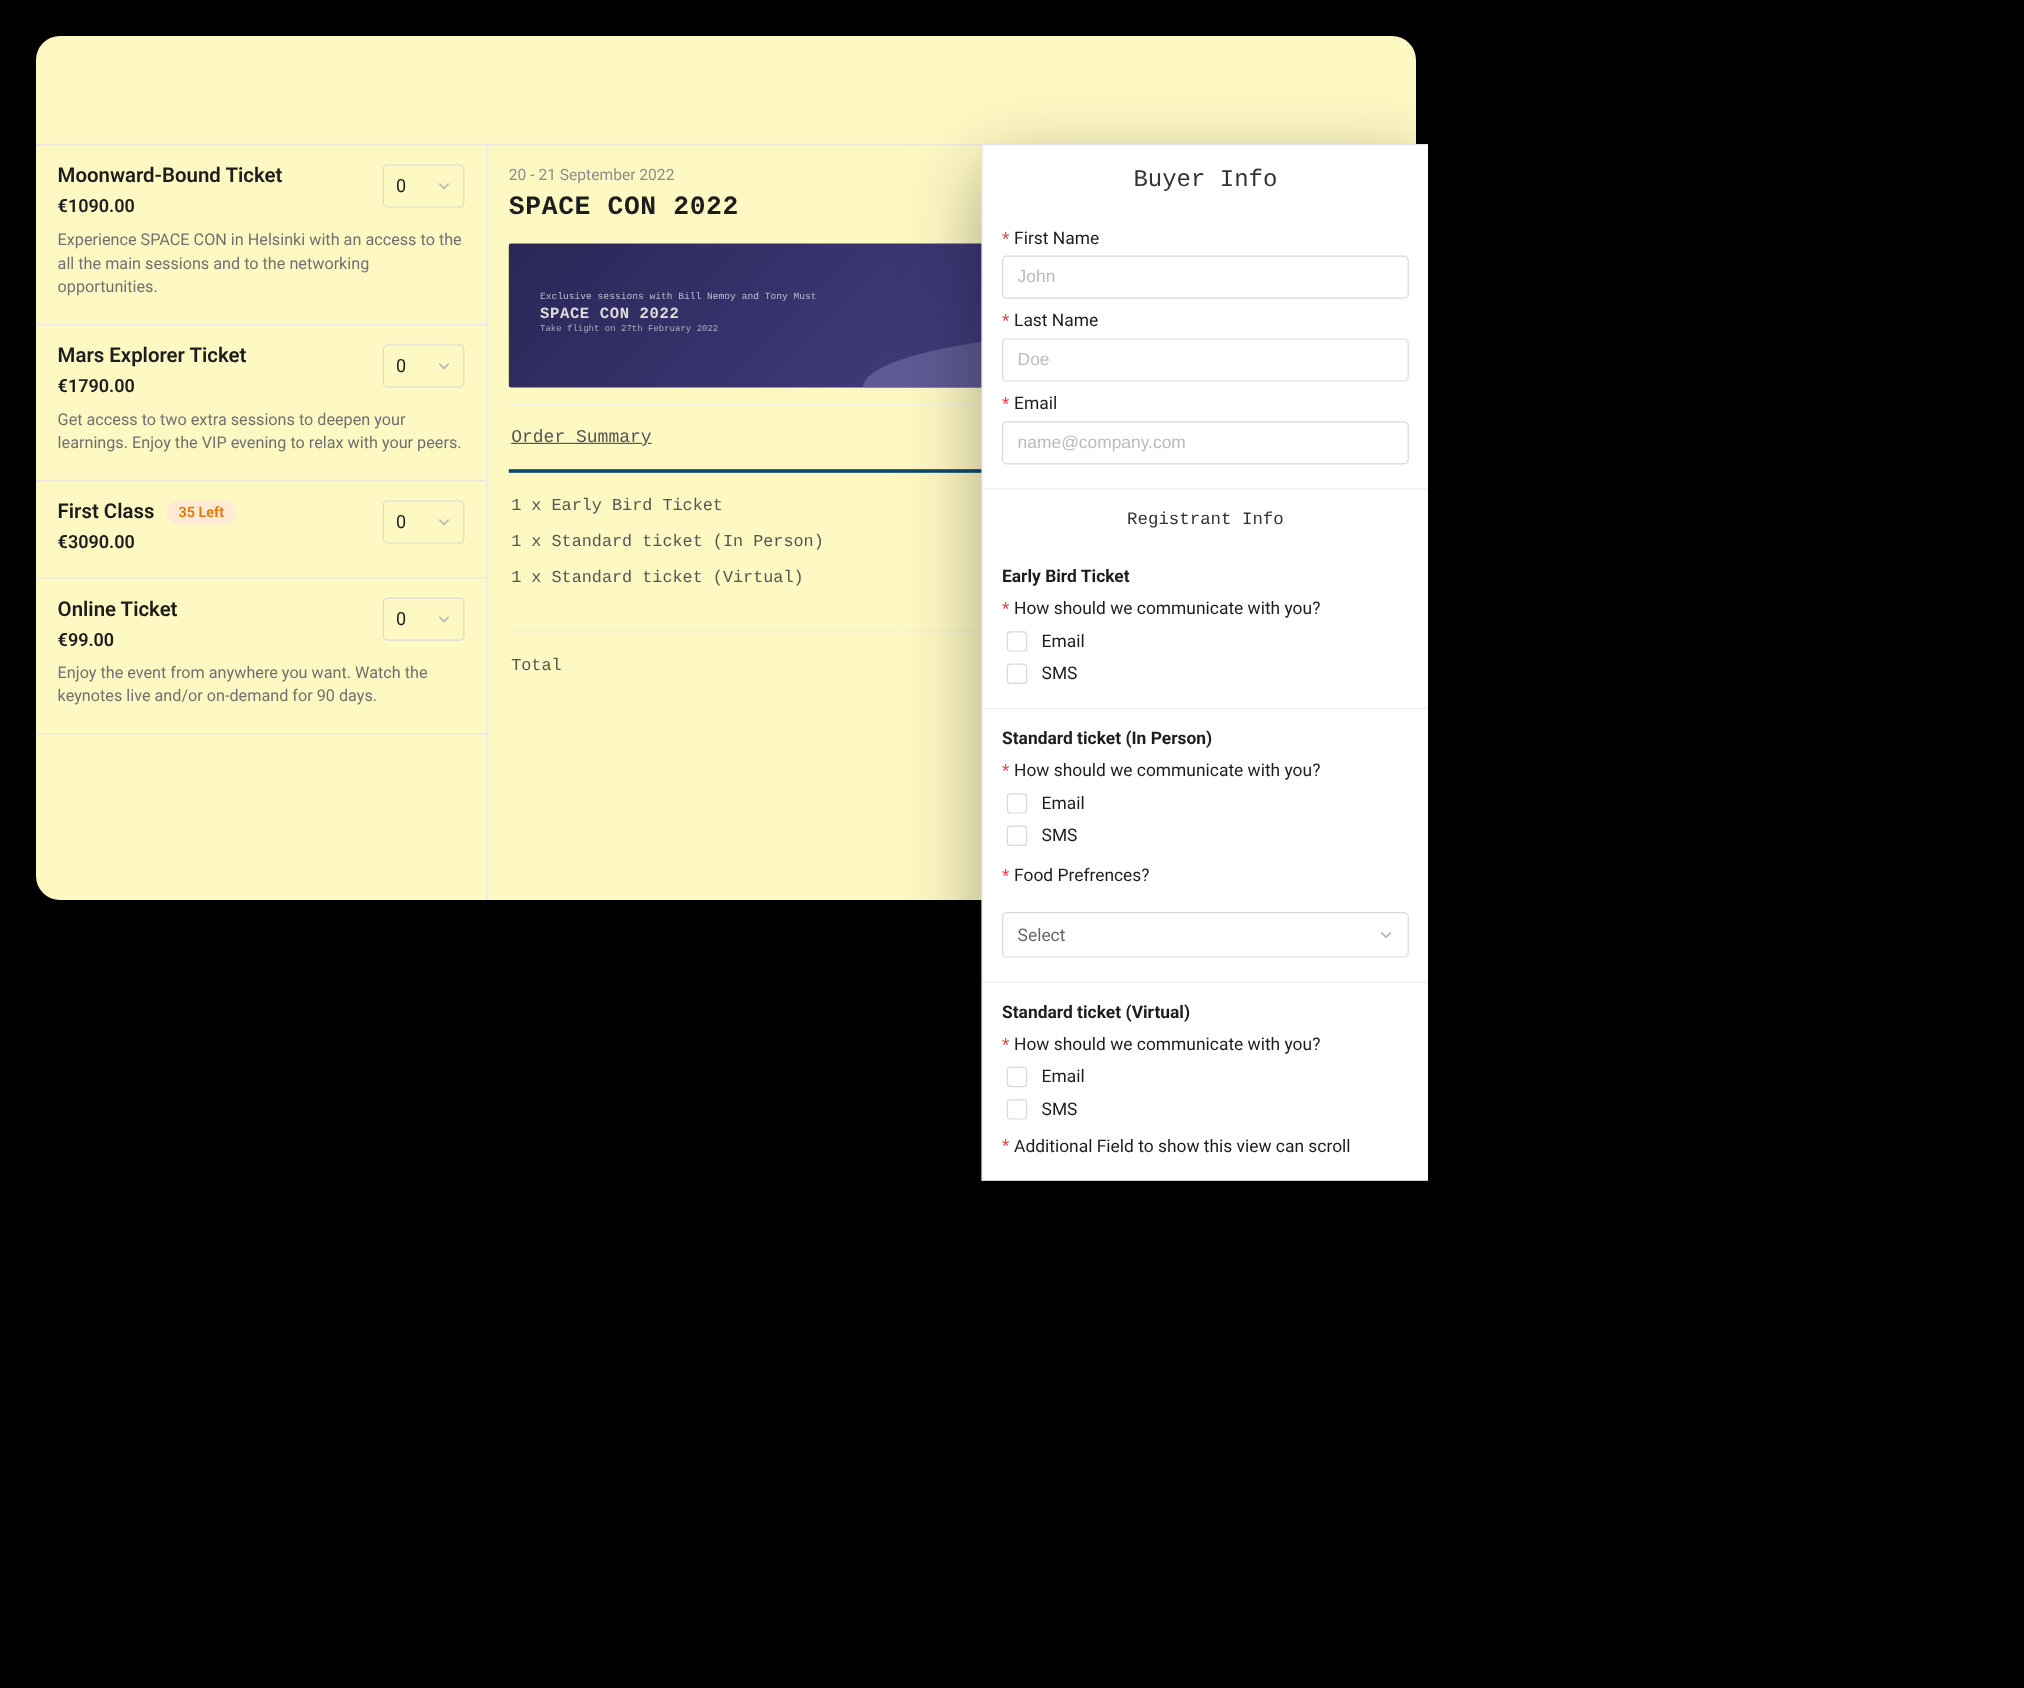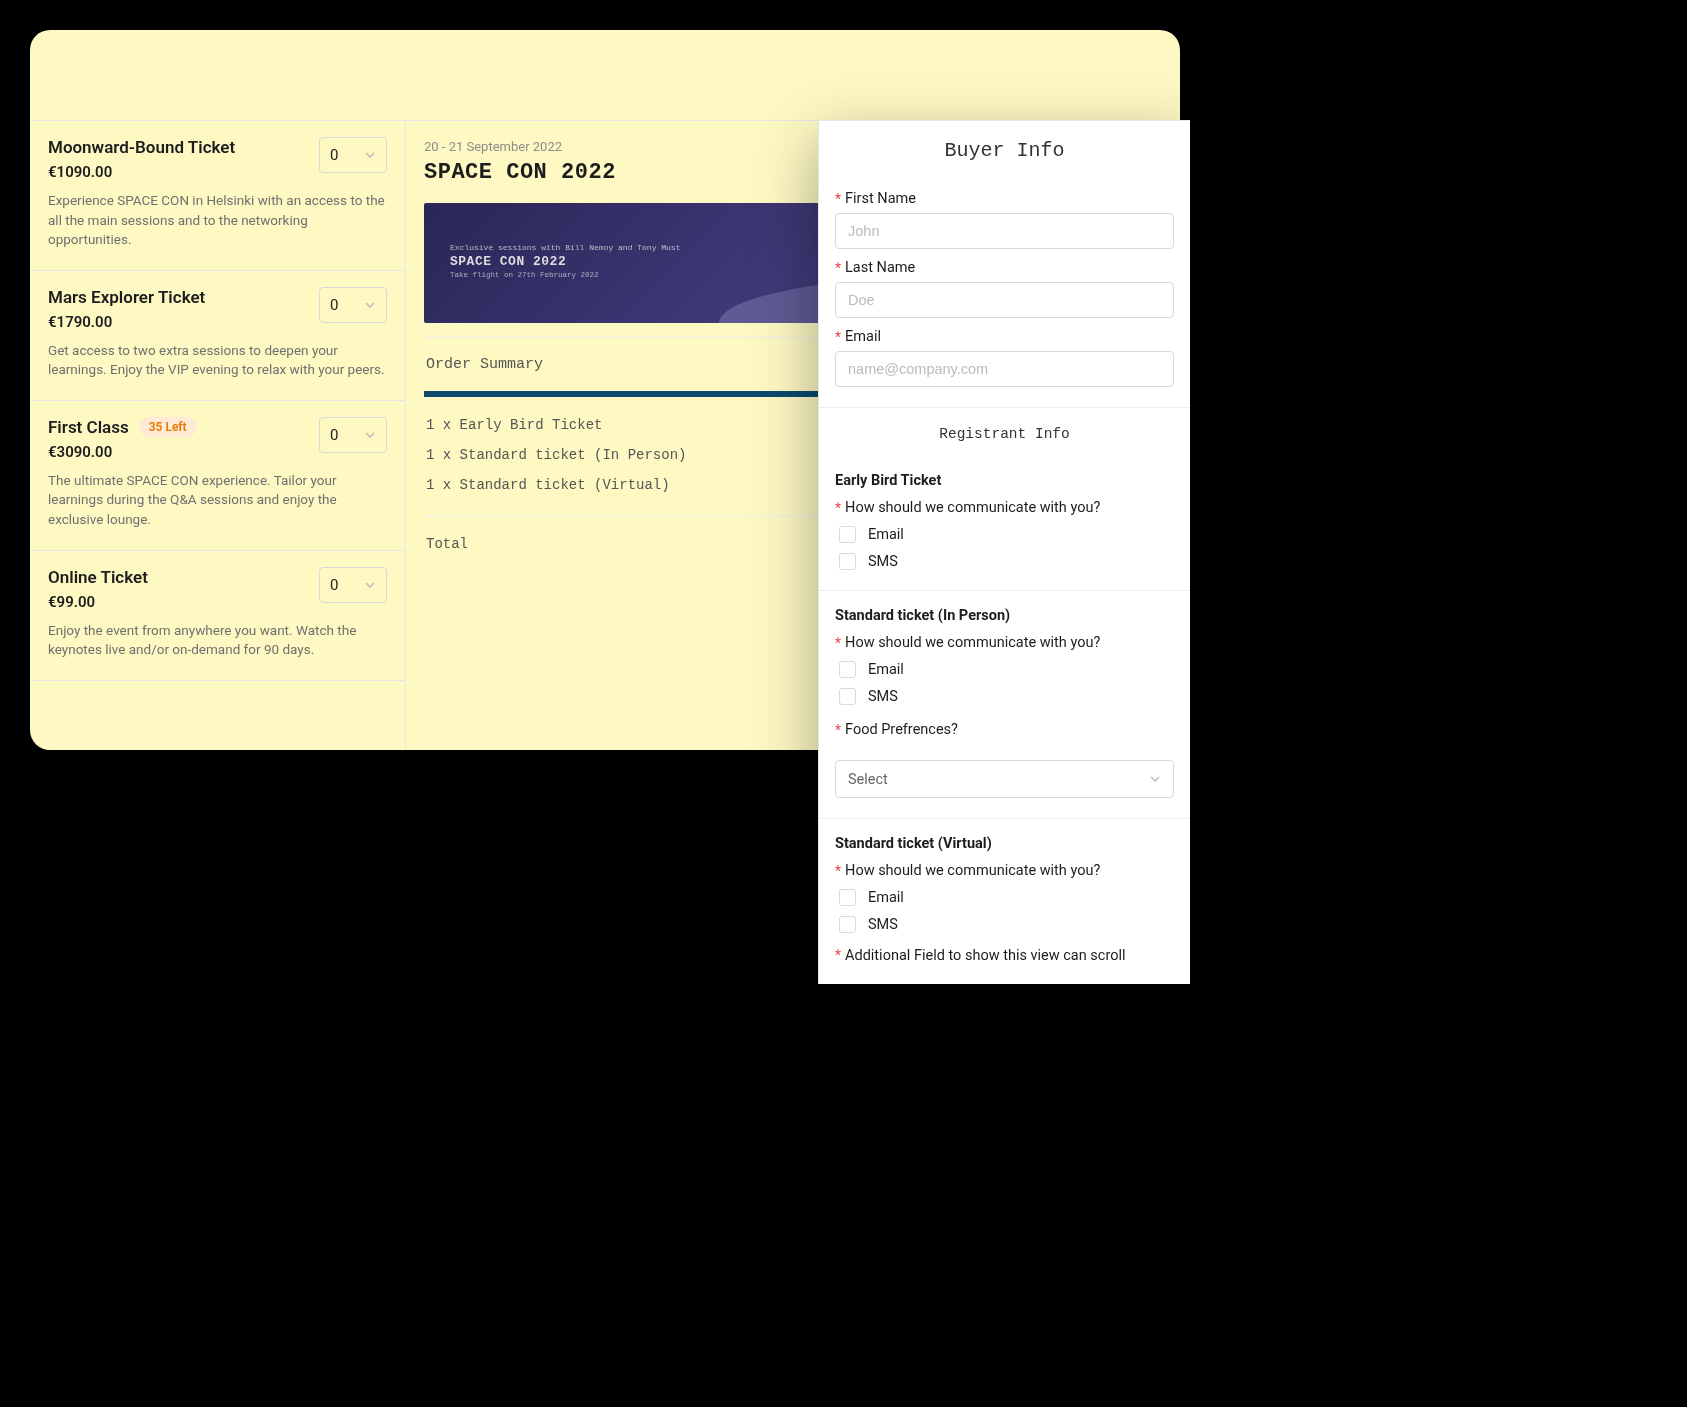--- a/index.html
+++ b/index.html
@@ -192,36 +192,37 @@
       background: #5f5a94;
       border-radius: 60% 30% 0 0 / 100% 60% 0 0;
     }
 
     .order-summary-heading {
       font-family: "Courier New", monospace;
       font-size: 15px;
       color: #555;
       padding: 18px 2px;
       border-top: 1px solid #eee;
-      border-bottom: 6px solid #0c4a6e;
+      border-bottom: 3px solid #0c4a6e;
       margin-top: 14px;
+      text-decoration: underline;
     }
 
     .order-lines {
       padding: 20px 2px 22px;
       border-bottom: 1px solid #eee;
     }
 
     .order-line {
       font-family: "Courier New", monospace;
       font-size: 14px;
       color: #555;
       margin-bottom: 14px;
     }
-    .order-line:last-child { margin-bottom: 0; }
+    .order-line:last-child { margin-bottom: 14px; }
 
     .order-total {
       font-family: "Courier New", monospace;
       font-size: 14px;
       color: #555;
       padding: 20px 2px;
     }
 
     .form-panel {
       position: absolute;
@@ -386,21 +387,20 @@
           </div>
           <div class="ticket-price">€3090.00</div>
         </div>
         <div class="qty-select">
           <span class="qty-value">0</span>
           <svg class="chevron-down" viewBox="0 0 12 12">
               <path d="M2 4l4 4 4-4"></path>
             </svg>
         </div>
       </div>
-      <p class="ticket-desc">The ultimate SPACE CON experience. Tailor your learnings during the Q&amp;A sessions and enjoy the exclusive lounge.</p>
     </div>
 
     <div class="ticket-card">
       <div class="ticket-header-row">
         <div>
           <div class="ticket-title-group">
             <span class="ticket-title">Online Ticket</span>
           </div>
           <div class="ticket-price">€99.00</div>
         </div>

